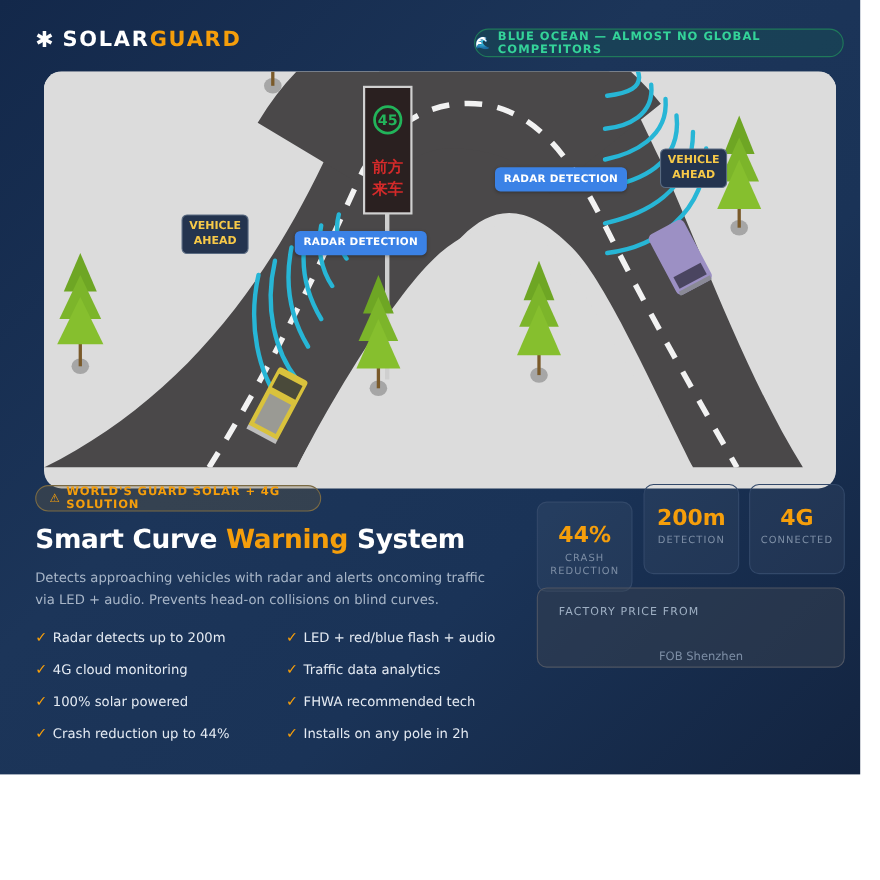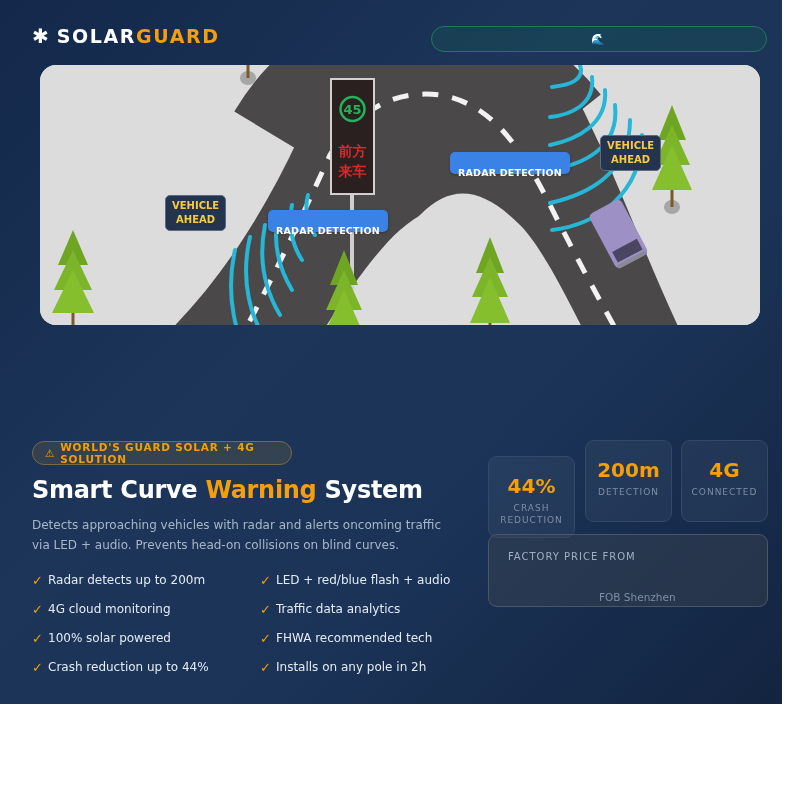--- a/index.html
+++ b/index.html
@@ -14,24 +14,24 @@
   .logo-text { font-size: 19px; font-weight: bold; letter-spacing: 1.6px; color: #ffffff; }
   .logo-text .accent { color: #f59e0b; }
   .top-badge {
     position: absolute; left: 431px; top: 26px; width: 336px; height: 26px; box-sizing: border-box;
     border: 1px solid #1f7a5a; border-radius: 14px; background: rgba(16,110,80,0.22);
     display: flex; align-items: center; justify-content: center; gap: 6px;
     font-size: 10.5px; font-weight: bold; color: #34d399; letter-spacing: 0.9px;
   }
   .wave-icon { font-size: 11px; color: #60a5fa; }
 
-  .hero { position: absolute; left: 40px; top: 65px; width: 720px; height: 260px; border-radius: 16px; overflow: hidden; background: #dcdcdc; }
+  .hero { position: absolute; left: 40px; top: 65px; width: 720px; height: 379px; border-radius: 16px; overflow: hidden; background: #dcdcdc; }
   .hero svg { display: block; }
   .tag { position: absolute; font-weight: bold; font-size: 9.5px; text-align: center; box-sizing: border-box; }
-  .tag-radar { background: #3b82e6; color: #ffffff; border-radius: 5px; padding: 10px 8px; height: 22px; line-height: 22px; box-shadow: 0 1px 3px rgba(0,0,0,0.25); letter-spacing: 0.2px; }
+  .tag-radar { background: #3b82e6; color: #ffffff; border-radius: 5px; padding: 0 8px; height: 22px; line-height: 22px; box-shadow: 0 1px 3px rgba(0,0,0,0.25); letter-spacing: 0.2px; }
   .tag-vehicle { background: #24344f; color: #f7c948; border-radius: 5px; border: 1px solid #5a6b82; line-height: 14px; padding: 3px 6px; font-size: 10px; }
 
   .warn-badge {
     position: absolute; left: 32px; top: 441px; width: 260px; height: 24px; box-sizing: border-box;
     border: 1px solid #7a6a44; border-radius: 13px; background: rgba(120,100,60,0.28);
     display: flex; align-items: center; padding-left: 12px; gap: 5px;
     color: #f59e0b; font-size: 10.5px; font-weight: bold; letter-spacing: 0.8px;
   }
   .title { position: absolute; left: 32px; top: 476px; font-size: 24px; font-weight: bold; color: #ffffff; white-space: nowrap; letter-spacing: -0.3px; }
   .title .accent { color: #f59e0b; }
@@ -53,20 +53,21 @@
 
 <div class="panel">
 
   <div class="logo">
     <span class="logo-icon">✱</span>
     <span class="logo-text"><span>SOLAR</span><span class="accent">GUARD</span></span>
   </div>
 
   <div class="top-badge">
     <span class="wave-icon">🌊</span>
+    <span>BLUE OCEAN — ALMOST NO GLOBAL COMPETITORS</span>
   </div>
 
   <div class="hero">
     <svg width="720" height="360" viewBox="0 0 720 360">
       <rect width="720" height="360" fill="#dcdcdc"></rect>
 
       <path d="M 0 360 C 120 300, 200 200, 260 70 C 290 0, 320 -20, 360 -20 L 470 -20 C 520 -20, 540 40, 560 80 C 600 170, 640 280, 690 360 L 590 360 C 550 280, 510 190, 480 160 C 440 120, 410 120, 380 150 C 340 190, 260 300, 230 360 Z" fill="#4a4849"></path>
 
       <path d="M 250 80 C 280 30, 320 5, 370 5 C 420 5, 470 20, 510 70" fill="none" stroke="#4a4849" stroke-width="130"></path>
 

